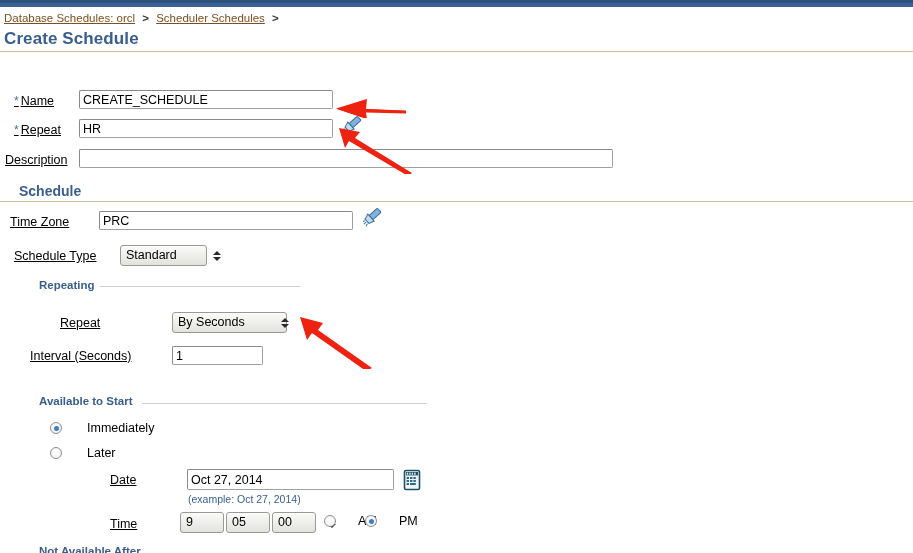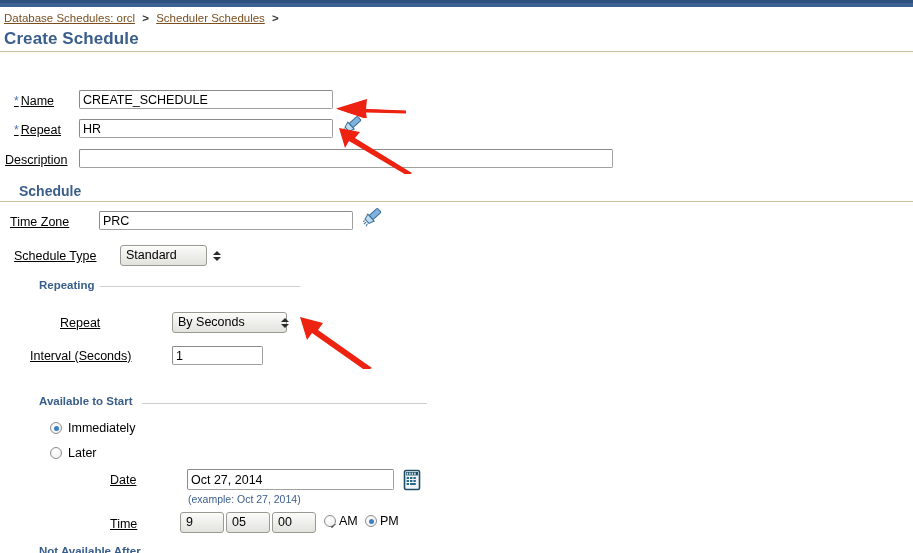--- a/index.html
+++ b/index.html
@@ -194,20 +194,21 @@
     width: 5px; height: 5px;
     border-radius: 50%;
     background: #3b7fc4;
   }
   .radio-lbl {
     position: absolute;
     font-size: 12.5px;
     color: #000;
     white-space: nowrap;
     cursor: pointer;
+    margin-left: 19px;
   }
 
   .hint {
     position: absolute;
     font-size: 10.5px;
     color: #3a5e8c;
     white-space: nowrap;
   }
 
   

